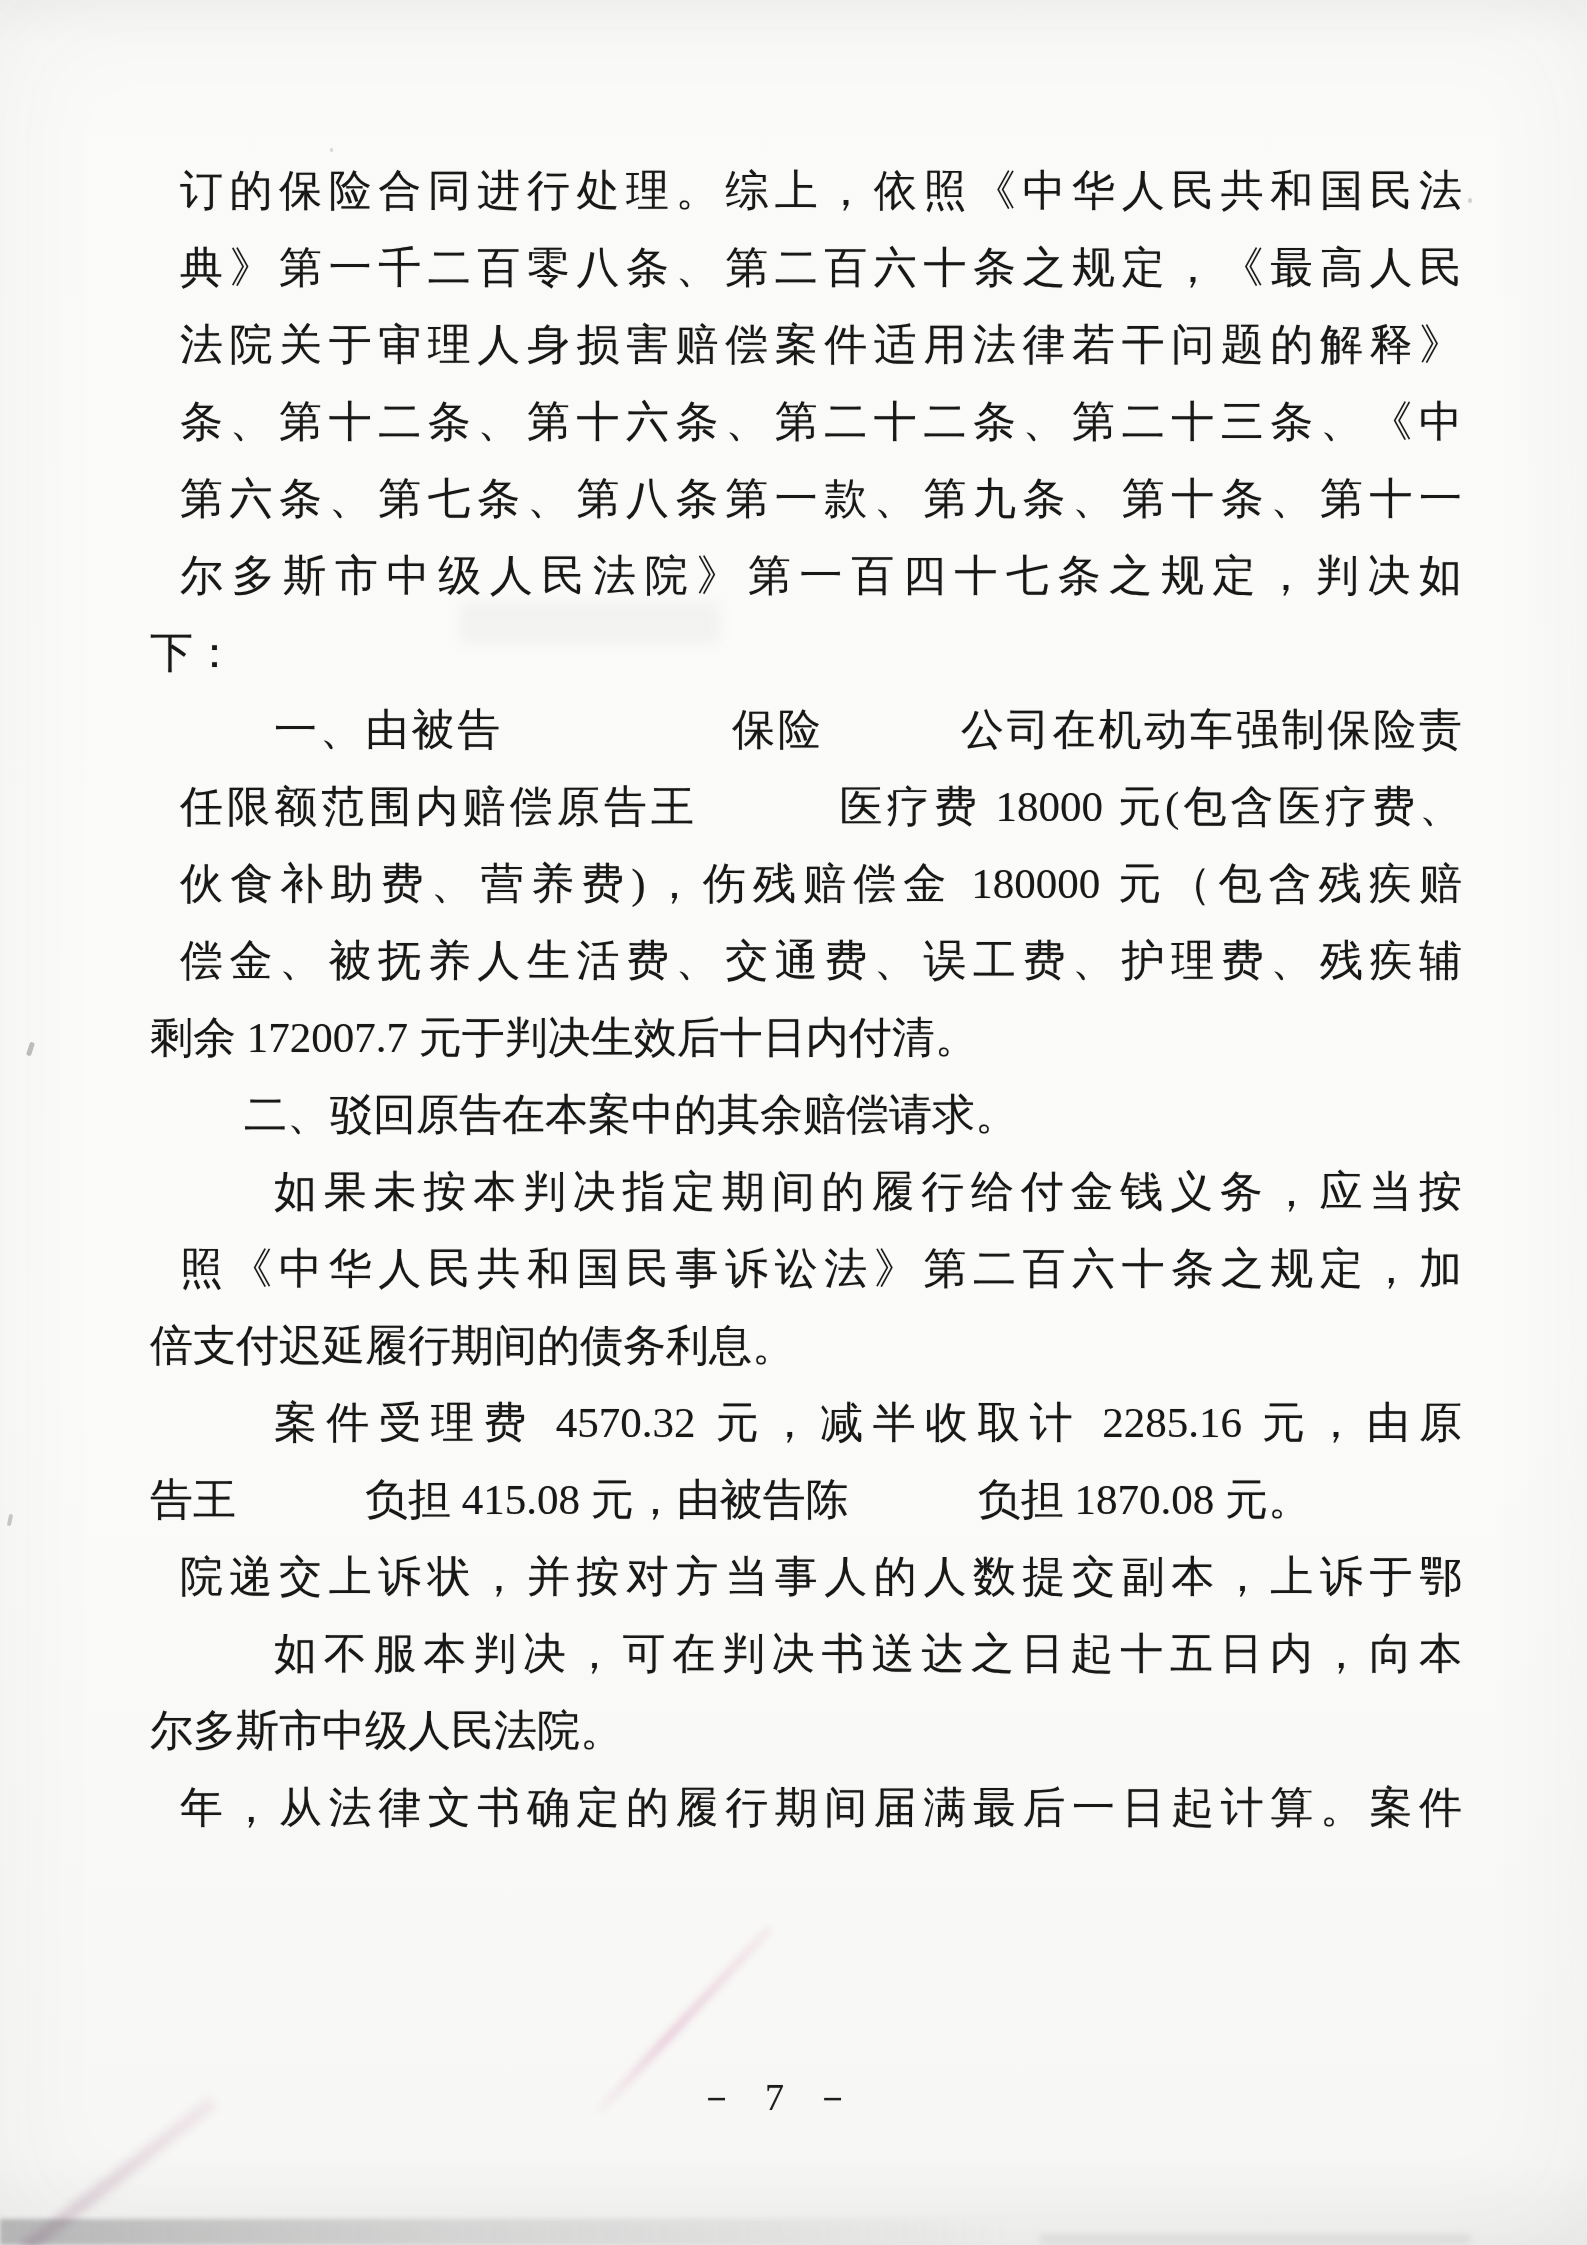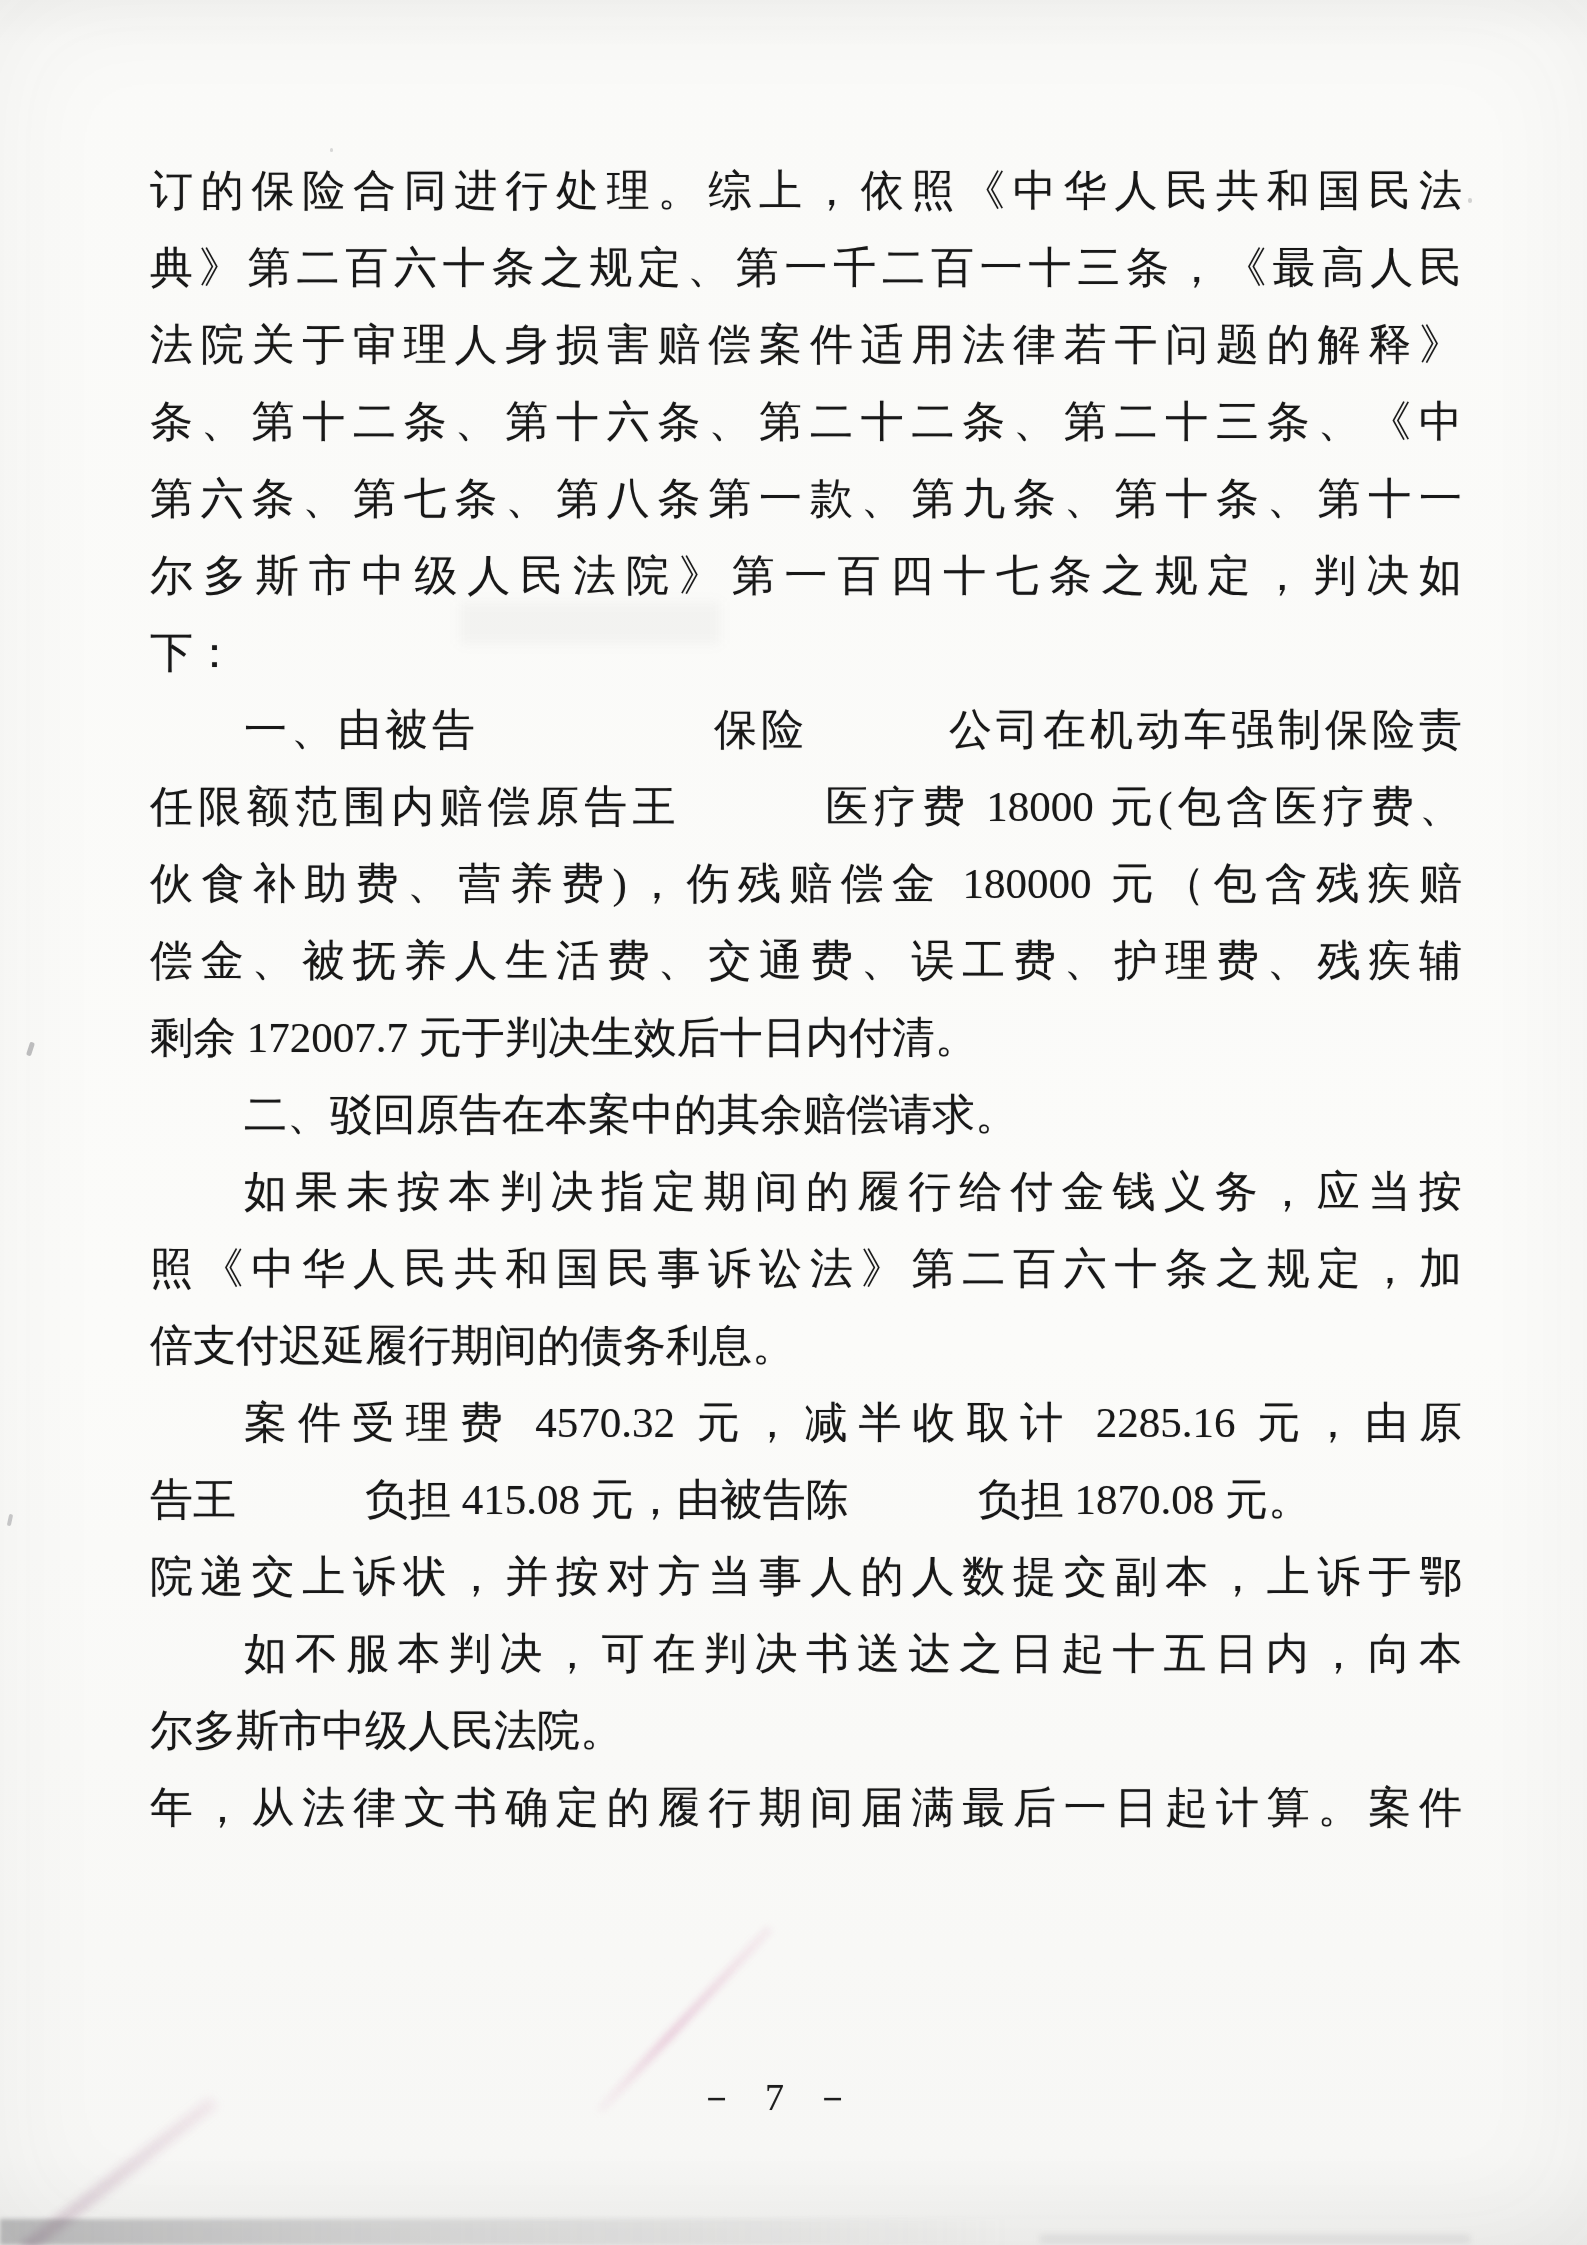--- a/index.html
+++ b/index.html
@@ -16,21 +16,21 @@
     box-shadow: inset 0 0 120px rgba(60,60,60,0.05);
   }
   .textblock {
     position:absolute;
     left:150px; top:152px; width:1312px;
     font-size:43px;
     line-height:77px;
     text-shadow:0 0 1px rgba(25,25,25,0.35);
   }
   .ln { min-height:77px; white-space:pre-wrap; text-align:left; }
-  .ln.j { text-align:justify; text-align-last:justify; text-justify:inter-character; }
+  .ln.j { text-align:justify; text-align-last:justify; text-justify:inter-character;margin-left:30px; }
   .ln.ind { text-indent:94px; }
   .footer {
     position:absolute;
     left:0; right:28px; top:2072px;
     text-align:center;
     font-size:38px;
     letter-spacing:10px;
     color:#1d1d1d;
     text-shadow:0 0 1px rgba(25,25,25,0.35);
   }
@@ -80,21 +80,21 @@
     filter:blur(6px);
   }
 </style>
 </head>
 <body>
 
 <div class="page">
 
   <div class="textblock">
     <div class="ln j">订的保险合同进行处理。综上，依照《中华人民共和国民法</div>
-    <div class="ln j">典》第二百六十条之规定、第一千二百一十三条，《最高人民</div>
+    <div class="ln j">典》第一千二百零八条、第二百六十条之规定，《最高人民</div>
     <div class="ln j">法院关于审理人身损害赔偿案件适用法律若干问题的解释》</div>
     <div class="ln j">条、第十二条、第十六条、第二十二条、第二十三条、《中</div>
     <div class="ln j">第六条、第七条、第八条第一款、第九条、第十条、第十一</div>
     <div class="ln j">尔多斯市中级人民法院》第一百四十七条之规定，判决如</div>
     <div class="ln">下：</div>
     <div class="ln j ind">一、由被告　　　　　保险　　　公司在机动车强制保险责</div>
     <div class="ln j">任限额范围内赔偿原告王　　　医疗费 18000 元(包含医疗费、</div>
     <div class="ln j">伙食补助费、营养费)，伤残赔偿金 180000 元（包含残疾赔</div>
     <div class="ln j">偿金、被抚养人生活费、交通费、误工费、护理费、残疾辅</div>
     <div class="ln">剩余 172007.7 元于判决生效后十日内付清。</div>

